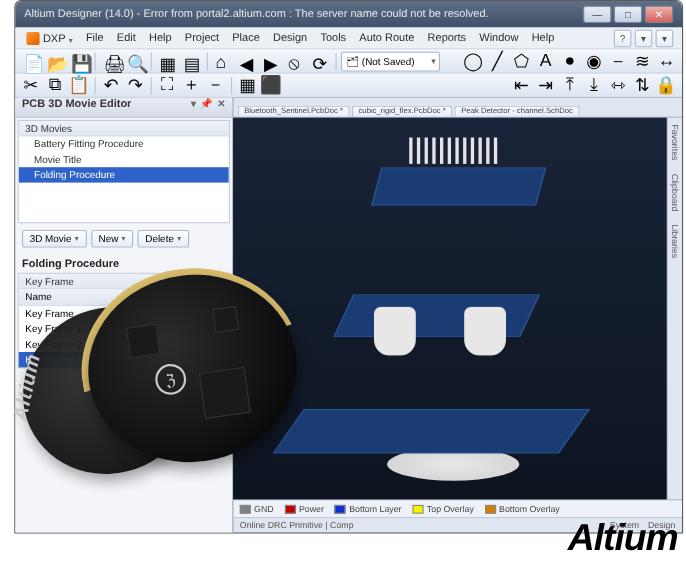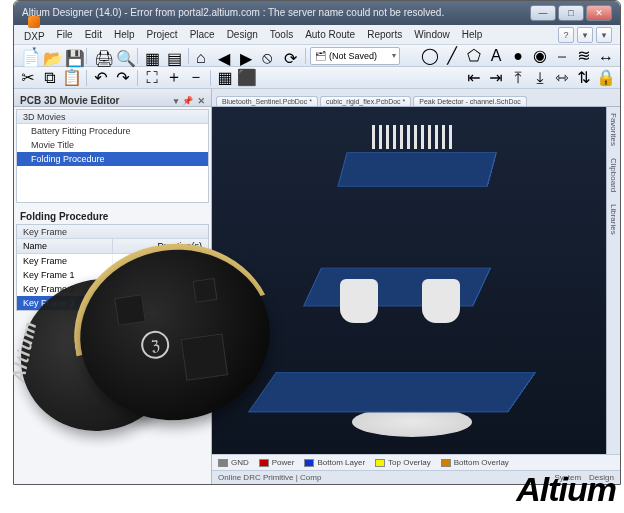--- a/index.html
+++ b/index.html
@@ -13,42 +13,42 @@
               border-radius: 6px 6px 0 0; display: flex; align-items: center; }
   .titlebar .title { flex: 1; white-space: nowrap; overflow: hidden; text-overflow: ellipsis; }
   .winbtns { display: flex; gap: 2px; }
   .winbtn { width: 26px; height: 16px; border-radius: 3px; background: linear-gradient(#e8eef7,#c5d1e2);
             border: 1px solid #7a8699; display:flex;align-items:center;justify-content:center; font-size:9px;color:#333;}
   .winbtn.close { background: linear-gradient(#f2b3af,#d3605a); color:#fff;}
 
   
   .menubar { height: 20px; background: #ebeff6; border-bottom: 1px solid #cbd4e0;
              display: flex; align-items: center; padding: 0 4px; font-size: 10px; color: #2a2a2a;}
-  .menubar .dxp { display:flex; align-items:center; gap:3px; padding:0 6px;flex-direction:column;}
+  .menubar .dxp { display:flex; align-items:flex-end; gap:3px; padding:0 6px;}
   .menubar .dxp .ic { width:12px;height:12px;background:linear-gradient(135deg,#ff9a2b,#e05f00);border-radius:2px;}
   .menubar span.m { padding: 0 6px; cursor: default; }
   .menubar .help { margin-left:auto; display:flex; gap:3px; padding-right:4px;}
   .sqbtn { width:16px;height:16px;border:1px solid #a9b8cd;background:linear-gradient(#fff,#e5ecf6);border-radius:2px;
            display:flex;align-items:center;justify-content:center;font-size:9px;color:#555;}
 
   
   .toolbar { height: 22px; background: linear-gradient(#f4f7fb,#dde6f2); border-bottom:1px solid #c0cbda;
              display:flex; align-items:center; padding:0 4px; gap:2px;}
   .tbtn { width:20px;height:18px;border:1px solid transparent;border-radius:2px;display:flex;align-items:center;justify-content:center;}
   .tsep { width:1px;height:16px;background:#b9c5d6;margin:0 2px;}
   .savecombo{display:flex;align-items:center;height:18px;border:1px solid #a9b8cd;background:#fff;font-size:9px;padding:0 14px 0 4px;border-radius:2px;position:relative;min-width:90px;}
   .savecombo::after{content:"▾";position:absolute;right:3px;font-size:8px;color:#666;}
 
   
   .main { position:absolute; top:88px; bottom:0; left:0; right:0; display:flex; }
 
   
   .leftpanel { width:198px; background:#f3f5f9; border-right:1px solid #b0bbca; display:flex; flex-direction:column;}
   .panelhdr { height:18px; background:linear-gradient(#e8edf5,#d5dce8); border-bottom:1px solid #b0bbca;
-              font-size:10px; font-weight:bold; color:#333; display:flex; align-items:flex-end; padding:0 6px;}
+              font-size:10px; font-weight:bold; color:#333; display:flex; align-items:flex-start; padding:0 6px;}
   .panelhdr .pin{margin-left:auto;display:flex;gap:4px;font-size:9px;color:#666;}
   .treelist { background:#fff; border:1px solid #c0cbda; margin:2px; height:94px; overflow:hidden;}
   .treehead { height:14px; background:linear-gradient(#eef2f8,#e1e7f0); border-bottom:1px solid #cdd6e3;
               font-size:9px; padding:0 6px; line-height:14px; color:#333;}
   .treeitem { font-size:9px; padding:2px 14px; color:#333; }
   .treeitem.sel { background:#2f62c9; color:#fff;}
   .panelbtns { display:flex; gap:4px; padding:4px 6px;}
   .pbtn { font-size:9px; padding:2px 6px; background:linear-gradient(#fdfefe,#e7edf5);
           border:1px solid #a9b8cd; border-radius:2px; display:flex; align-items:center; gap:3px;}
   .pbtn::after{content:"▾"; font-size:7px; color:#666;}
@@ -249,20 +249,31 @@
         </span>
       </div>
 
       <div class="treelist">
         <div class="treehead">3D Movies</div>
         <div class="treeitem">Battery Fitting Procedure</div>
         <div class="treeitem">Movie Title</div>
         <div class="treeitem sel">Folding Procedure</div>
       </div>
 
+      <div class="panelbtns">
+        <div class="pbtn">
+            <span>3D Movie</span>
+          </div>
+        <div class="pbtn">
+            <span>New</span>
+          </div>
+        <div class="pbtn">
+            <span>Delete</span>
+          </div>
+      </div>
 
       <div class="sectiontitle">Folding Procedure</div>
 
       <div class="table">
         <div class="treehead" style="font-weight:normal">Key Frame</div>
         <div class="th">
           <div>Name</div>
           <div>Duration(s)</div>
         </div>
         <div class="tr">

